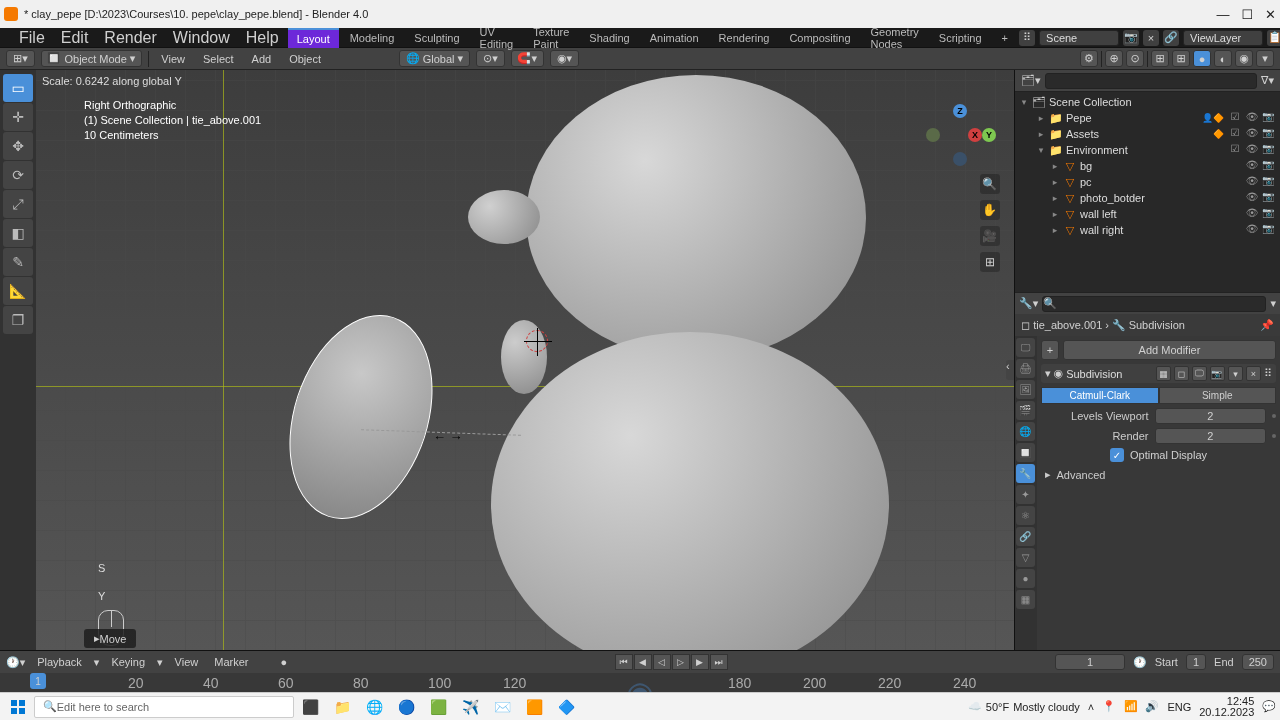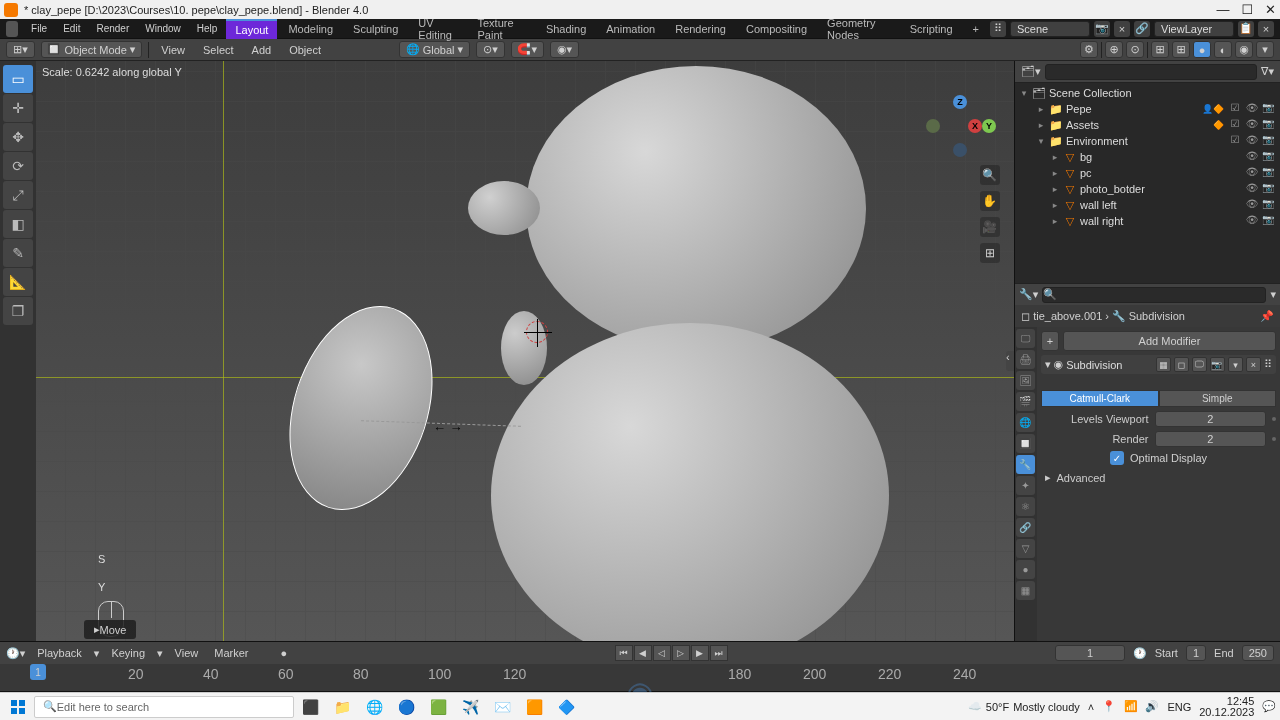--- a/index.html
+++ b/index.html
@@ -1,28 +1,28 @@
 <!DOCTYPE html>
 <html><head>
 <meta charset="utf-8">
 <style>
 * { margin: 0; padding: 0; box-sizing: border-box; font-family: -apple-system, "Segoe UI", sans-serif; font-size: 11px; }
 body { width: 1280px; height: 720px; background: #2a2a2a; color: #d0d0d0; overflow: hidden; position: relative; }
 
 
-.titlebar { height: 19px; background: #f0f0f0; color: #222; display: flex; align-items: center; padding: 0 4px; }
+.titlebar { height: 28px; background: #f0f0f0; color: #222; display: flex; align-items: center; padding: 0 4px; }
 .titlebar .icon { width: 14px; height: 14px; background: #f57900; border-radius: 3px; margin-right: 6px; }
 .titlebar .title { font-size: 11px; }
 .titlebar .winbtns { margin-left: auto; display: flex; gap: 12px; }
 .titlebar .winbtns span { cursor: pointer; font-size: 13px; }
 
 
 .mainmenu { height: 20px; background: #1a1a1a; display: flex; align-items: center; padding: 0 6px; gap: 2px; border-bottom: 1px solid #111; }
 .mainmenu .logo { width: 16px; height: 16px; background: #555; border-radius: 3px; margin-right: 4px; }
-.mainmenu .item { padding: 2px 7px; color: #d0d0d0; cursor: pointer; font-size: 10px; }
+.mainmenu .item { padding: 2px 7px; color: #d0d0d0; cursor: pointer; font-size: 16px; }
 .mainmenu .wspace { padding: 3px 9px; color: #bbb; cursor: pointer; font-size: 11px; }
 .mainmenu .wspace.active { background: #6d28d9; border-top: 2px solid #4a90d9; color: #fff; }
 .scenebar { margin-left: auto; display: flex; align-items: center; gap: 4px; }
 .scenebar .field { background: #404040; border: 1px solid #222; border-radius: 3px; padding: 1px 6px; color: #ddd; min-width: 80px; font-size: 11px; height: 16px; }
 .scenebar .ibtn { width: 16px; height: 16px; background: #404040; border-radius: 3px; display: flex; align-items: center; justify-content: center; }
 
 
 .toolheader { height: 22px; background: #424242; border-bottom: 1px solid #222; display: flex; align-items: center; padding: 0 6px; gap: 6px; }
 .toolheader .hbtn { background: #555; border: 1px solid #333; border-radius: 3px; padding: 1px 6px; font-size: 11px; display: flex; align-items: center; gap: 3px; height: 17px; }
 .toolheader .menu { padding: 1px 6px; font-size: 11px; }
@@ -105,21 +105,21 @@
 .props-bc { height: 22px; background: #3a3a3a; display: flex; align-items: center; padding: 0 6px; gap: 3px; font-size: 11px; }
 .props-body { flex: 1; display: flex; }
 .props-tabs { width: 22px; background: #323232; display: flex; flex-direction: column; gap: 2px; padding: 2px 1px; }
 .props-tabs .pt { width: 19px; height: 19px; background: #444; border-radius: 3px; display: flex; align-items: center; justify-content: center; font-size: 10px; color: #999; }
 .props-tabs .pt.active { background: #4a90d9; color: #fff; }
 .props-content { flex: 1; padding: 4px; display: flex; flex-direction: column; gap: 4px; background: #383838; }
 .addmod { background: #555; border: 1px solid #333; border-radius: 3px; padding: 3px; text-align: center; font-size: 11px; }
 .modhdr { background: #404040; display: flex; align-items: center; gap: 3px; padding: 2px 4px; border-radius: 3px; }
 .modhdr .mname { color: #ddd; }
 .modhdr .ibtn { width: 15px; height: 15px; background: #555; border-radius: 2px; border: 1px solid #333; font-size: 9px; display: flex; align-items: center; justify-content: center; }
-.tabrow { display: flex; gap: 0; margin-top: 12px; }
+.tabrow { display: flex; gap: 0; }
 .tabrow .t { flex: 1; background: #555; border: 1px solid #333; padding: 2px; text-align: center; font-size: 10px; }
 .tabrow .t.active { background: #4a90d9; color: #fff; }
 .proprow { display: flex; align-items: center; gap: 6px; }
 .proprow .lbl { flex: 1; text-align: right; font-size: 11px; color: #ccc; }
 .proprow .val { flex: 1; background: #555; border: 1px solid #333; border-radius: 3px; padding: 1px; text-align: center; font-size: 11px; }
 .proprow .dot { width: 4px; height: 4px; background: #666; border-radius: 50%; }
 .chkrow { display: flex; align-items: center; justify-content: center; gap: 6px; }
 .chkbox { width: 14px; height: 14px; background: #4a90d9; border-radius: 3px; display: flex; align-items: center; justify-content: center; font-size: 10px; color: #fff; }
 .subpanel { display: flex; align-items: center; gap: 6px; padding: 2px 4px; color: #ccc; }
 
@@ -239,20 +239,25 @@
     <div class="tool">✎</div>
     <div class="tool">📐</div>
     <div class="tool">❐</div>
   </div>
 
   <div class="viewport">
     <div class="grid"></div>
     <div class="axis-z"></div>
     <div class="axis-x"></div>
     <div class="overlay">Scale: 0.6242 along global Y</div>
+    <div class="infotext">
+      <div>Right Orthographic</div>
+      <div>(1) Scene Collection | tie_above.001</div>
+      <div>10 Centimeters</div>
+    </div>
 
     <div class="body-upper"></div>
     <div class="body-lower"></div>
     <div class="beak"></div>
     <div class="tie-top"></div>
     <div class="tie-selected"></div>
     <div class="cursor3d"></div>
     <div class="dashline"></div>
     <div class="arrows">← →</div>
 

